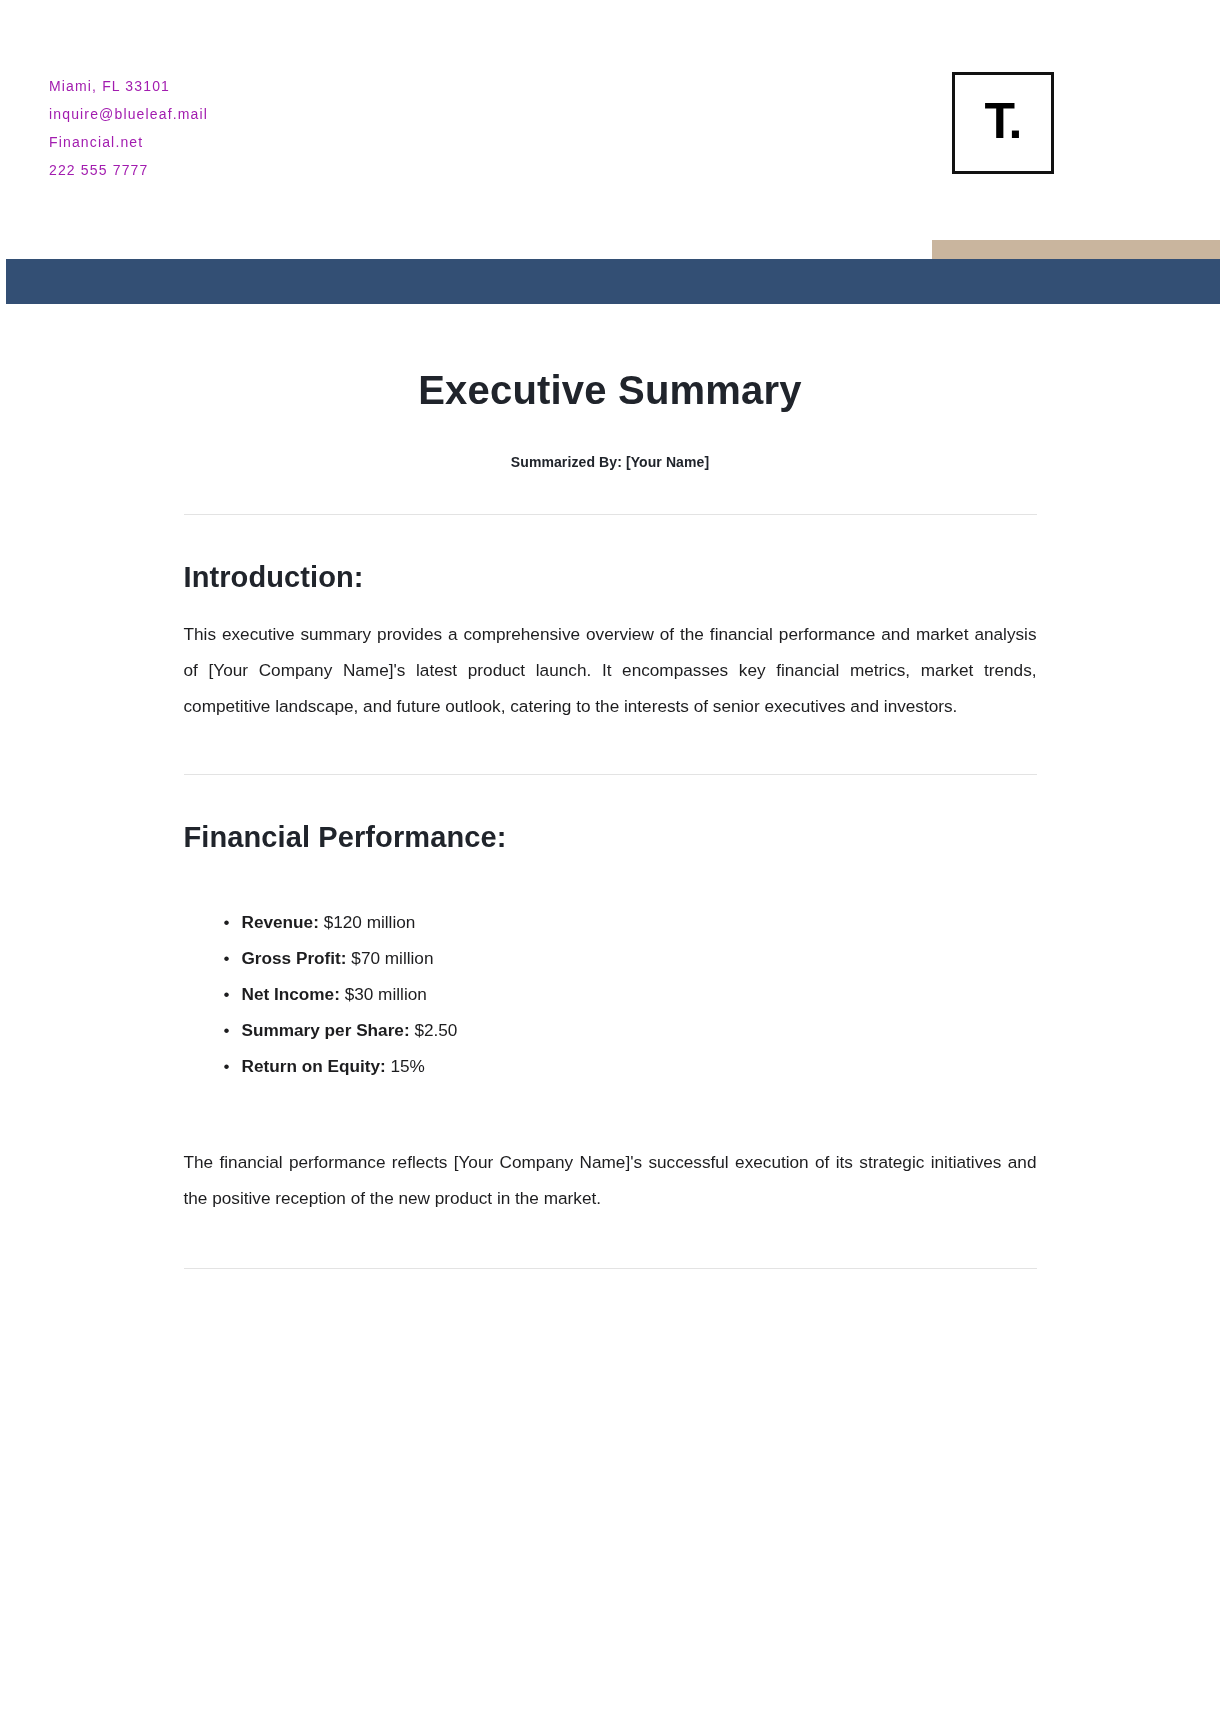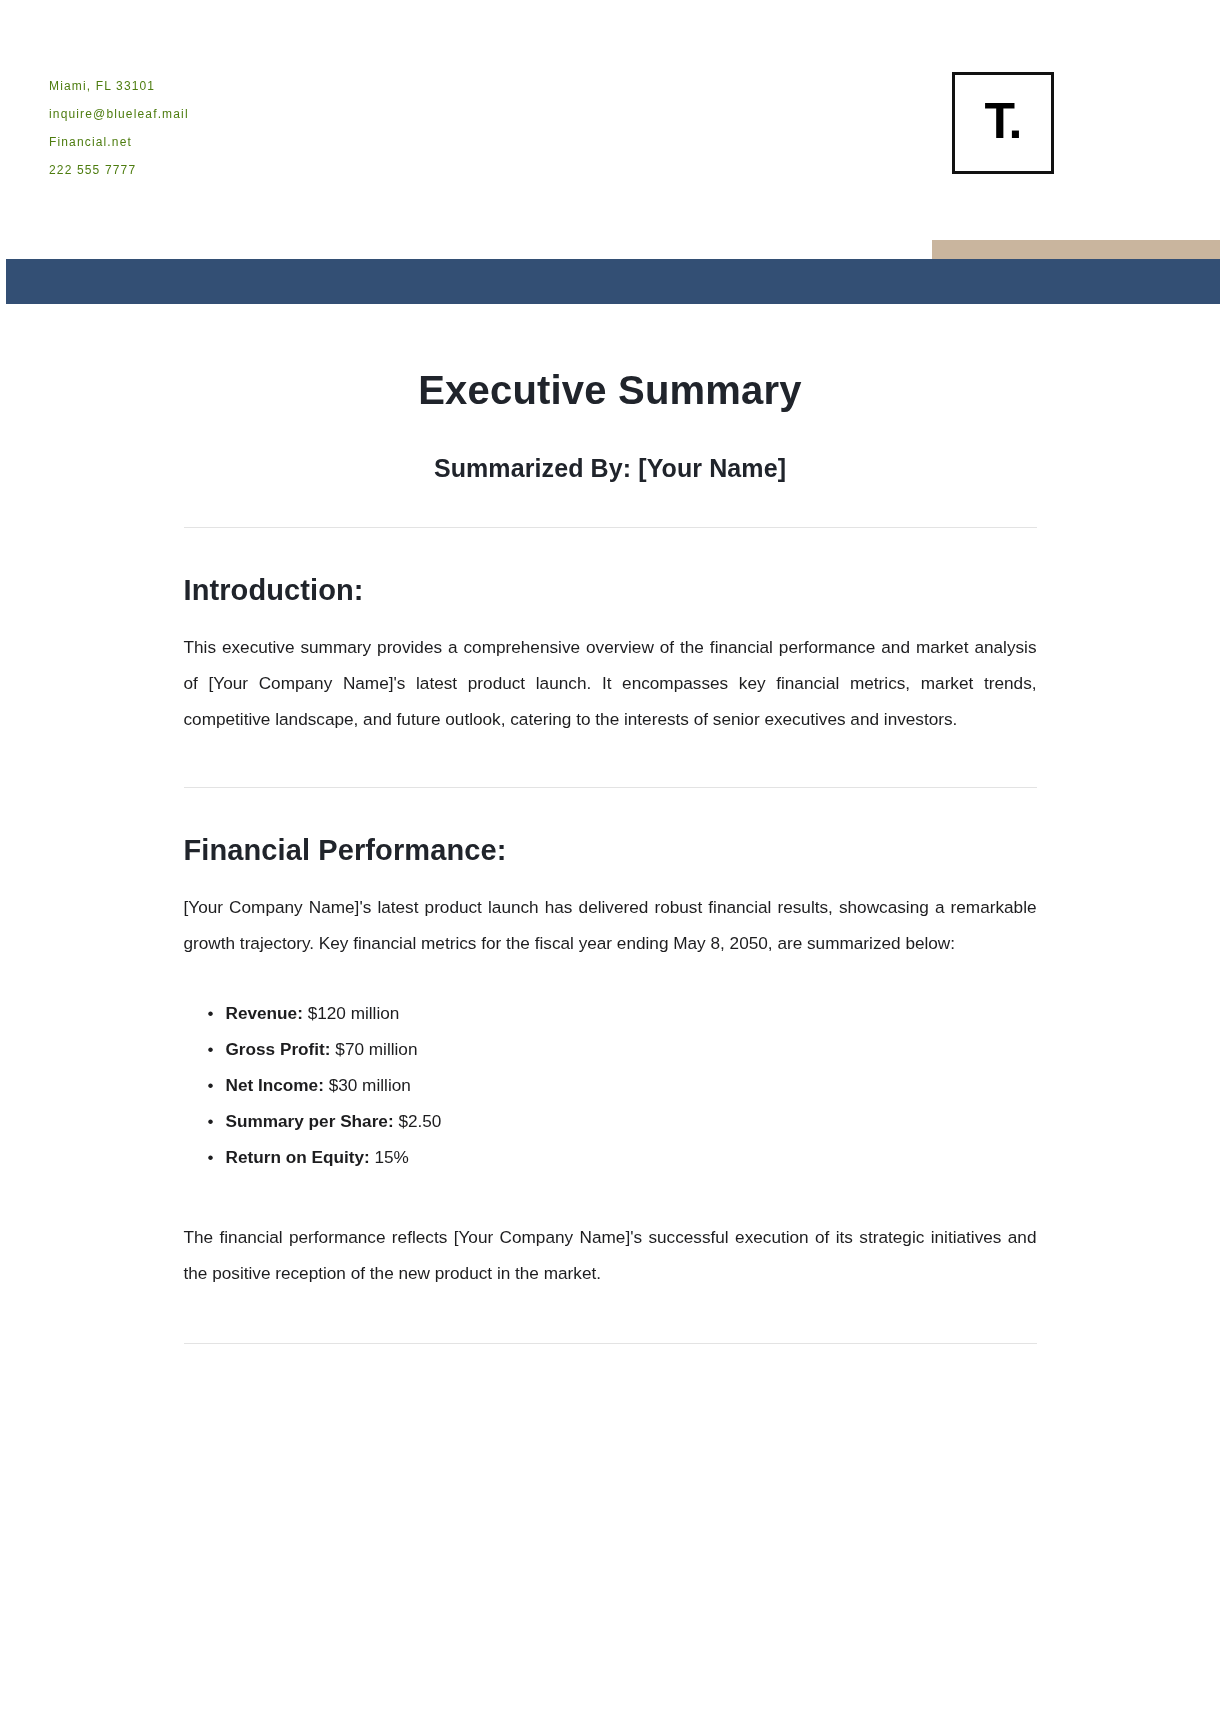--- a/index.html
+++ b/index.html
@@ -24,23 +24,23 @@
     left: 0;
     width: 1220px;
     height: 240px;
   }
   .contact-block {
     position: absolute;
     left: 49px;
     top: 72px;
   }
   .contact-line {
-    font-size: 12px;
+    font-size: 14px;
     letter-spacing: 1.15px;
-    color: #4d7c0f;
+    color: #a21caf;
     line-height: 28px;
     white-space: nowrap;
     font-weight: 400;
   }
 
   .logo-box {
     position: absolute;
     left: 952px;
     top: 72px;
     width: 102px;
@@ -100,21 +100,21 @@
   }
   .doc-title {
     font-size: 40px;
     font-weight: bold;
     color: #20242b;
     letter-spacing: 0.2px;
     line-height: 1.2;
     margin: 8px;
   }
   .doc-subtitle {
-    font-size: 25px;
+    font-size: 14px;
     font-weight: bold;
     color: #20242b;
     margin: 0;
     padding-top: 32px;
     letter-spacing: 0.1px;
   }
 
   .divider {
     height: 1px;
     background: #e3e3e3;
@@ -142,21 +142,21 @@
     line-height: 36px;
     color: #1d1d1f;
     text-align: justify;
     margin: 0;
     padding-top: 22px;
   }
   .para b { font-weight: normal; }
 
   .metrics-list {
     list-style: none;
-    margin: 0;
+    margin: 16px;
     padding: 34px 0 0 24px;
   }
   .metrics-list li {
     font-size: 17.2px;
     line-height: 36px;
     color: #1d1d1f;
     position: relative;
     padding-left: 18px;
   }
   .metrics-list li::before {
@@ -205,21 +205,20 @@
   <div class="section">
     <h2 class="section-heading">Introduction:</h2>
     <p class="para"><span>This executive summary provides a comprehensive overview of the financial performance and market analysis of </span><b>[Your Company Name]</b><span>'s latest product launch. It encompasses key financial metrics, market trends, competitive landscape, and future outlook, catering to the interests of senior executives and investors.</span></p>
   </div>
 
   <div class="divider divider-2"></div>
 
   <div class="section">
     <h2 class="section-heading">Financial Performance:</h2>
 
-    <p class="para"><b>[Your Company Name]</b><span>'s latest product launch has delivered robust financial results, showcasing a remarkable growth trajectory. Key financial metrics for the fiscal year ending </span><b>May 8, 2050,</b><span> are summarized below:</span></p>
 
     <ul class="metrics-list">
       <li><span class="label">Revenue:</span> <span>$120 million</span></li>
       <li><span class="label">Gross Profit:</span> <span>$70 million</span></li>
       <li><span class="label">Net Income:</span> <span>$30 million</span></li>
       <li><span class="label">Summary per Share:</span> <span>$2.50</span></li>
       <li><span class="label">Return on Equity:</span> <span>15%</span></li>
     </ul>
 
     <p class="para para-closing"><span>The financial performance reflects </span><b>[Your Company Name]</b><span>'s successful execution of its strategic initiatives and the positive reception of the new product in the market.</span></p>

